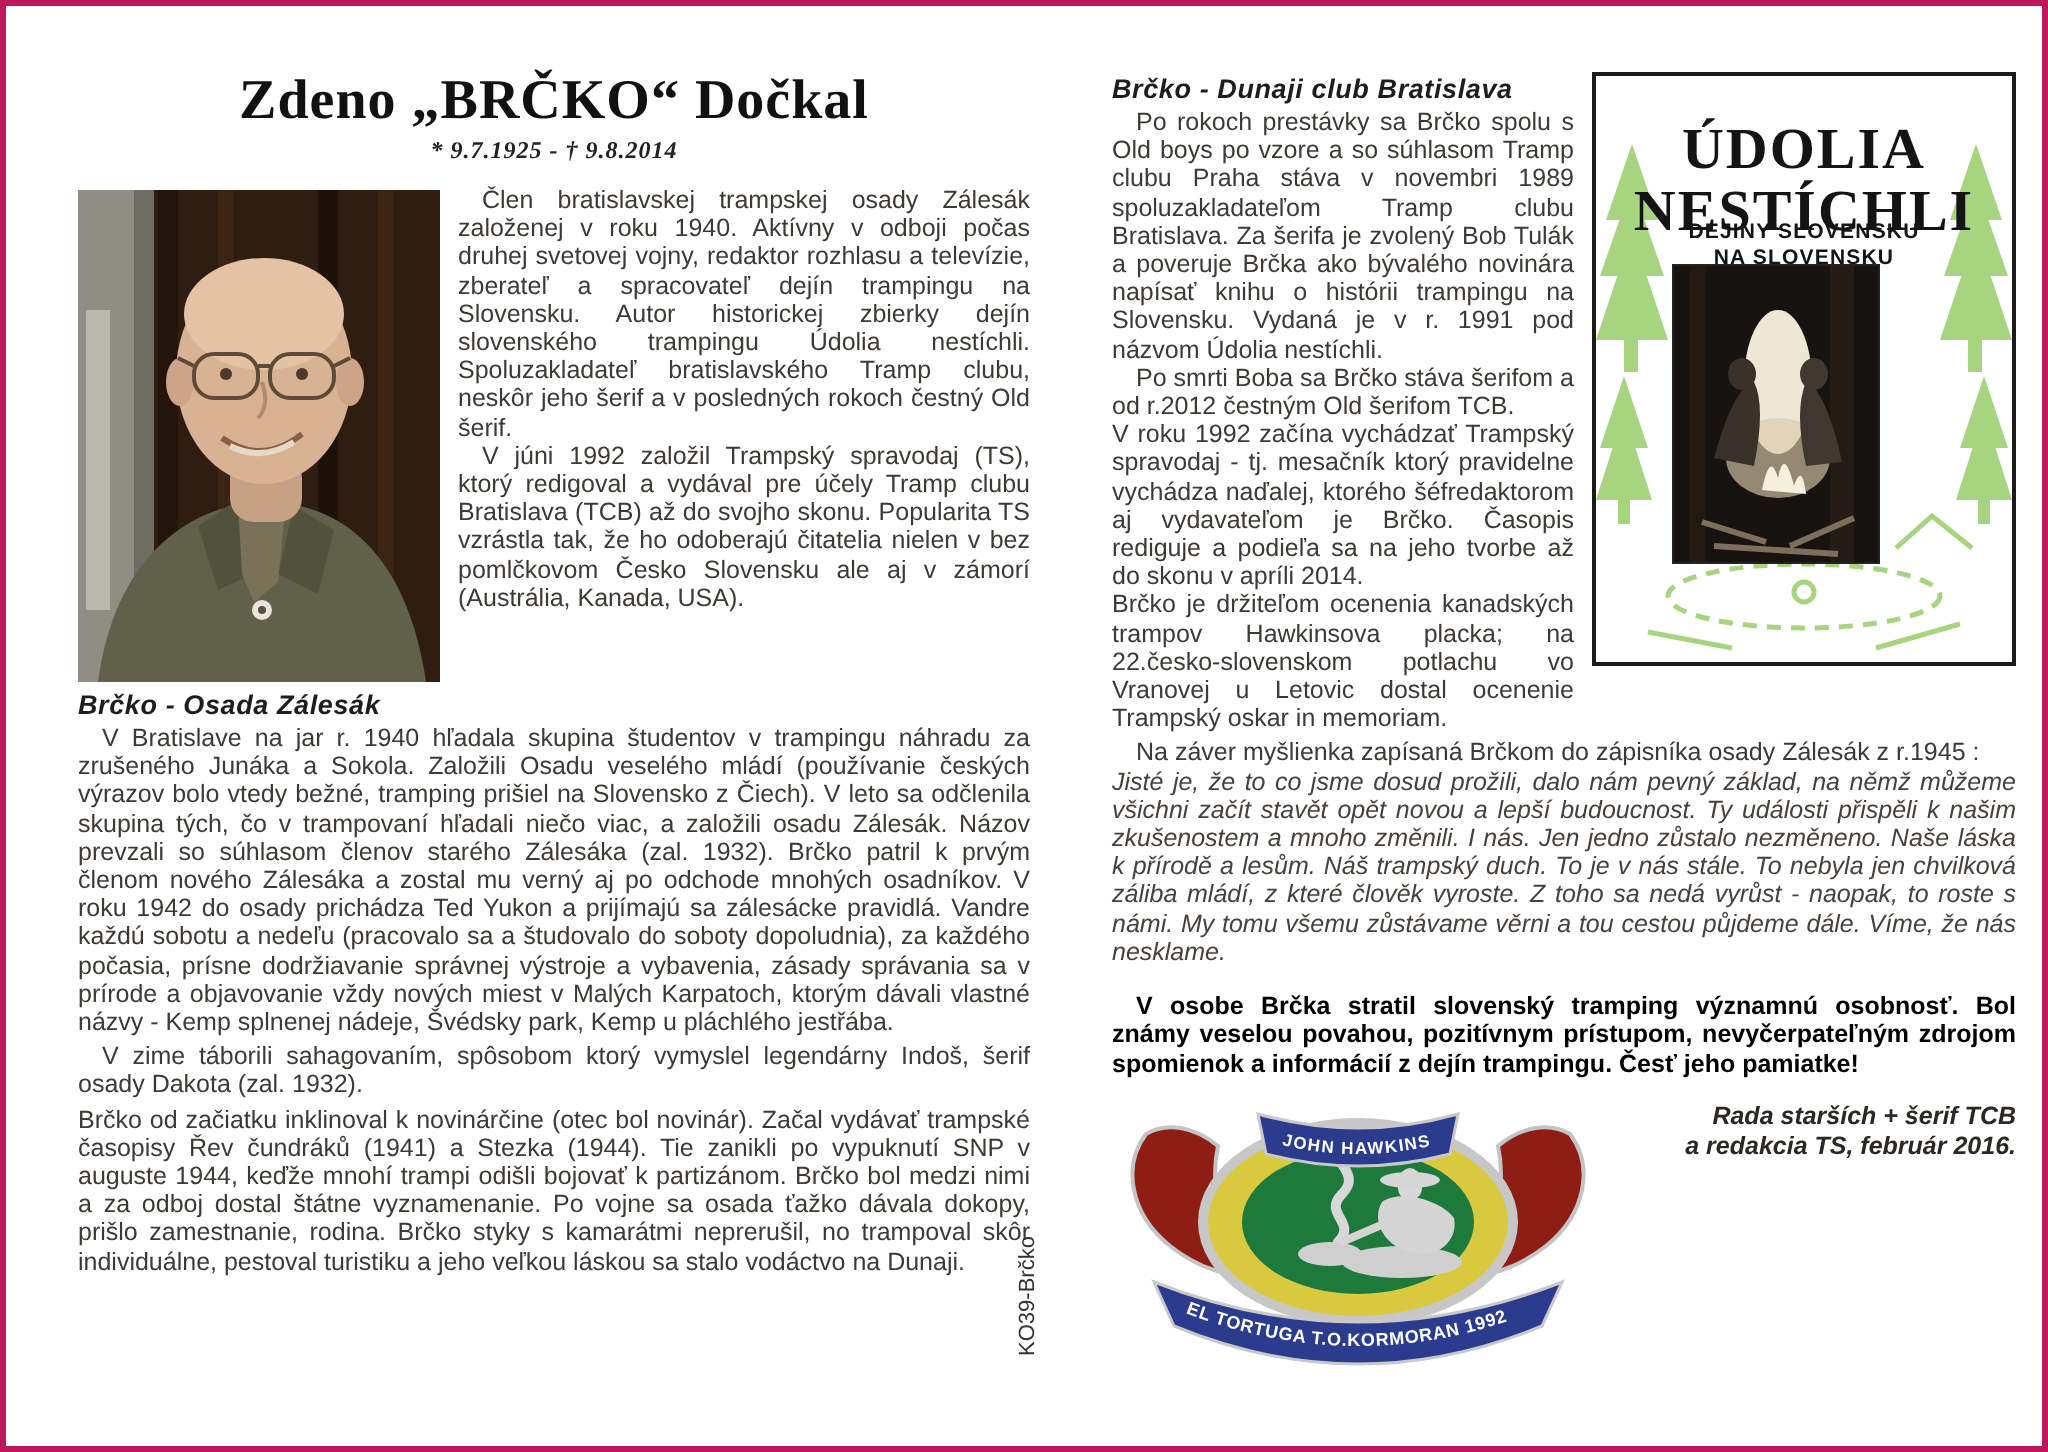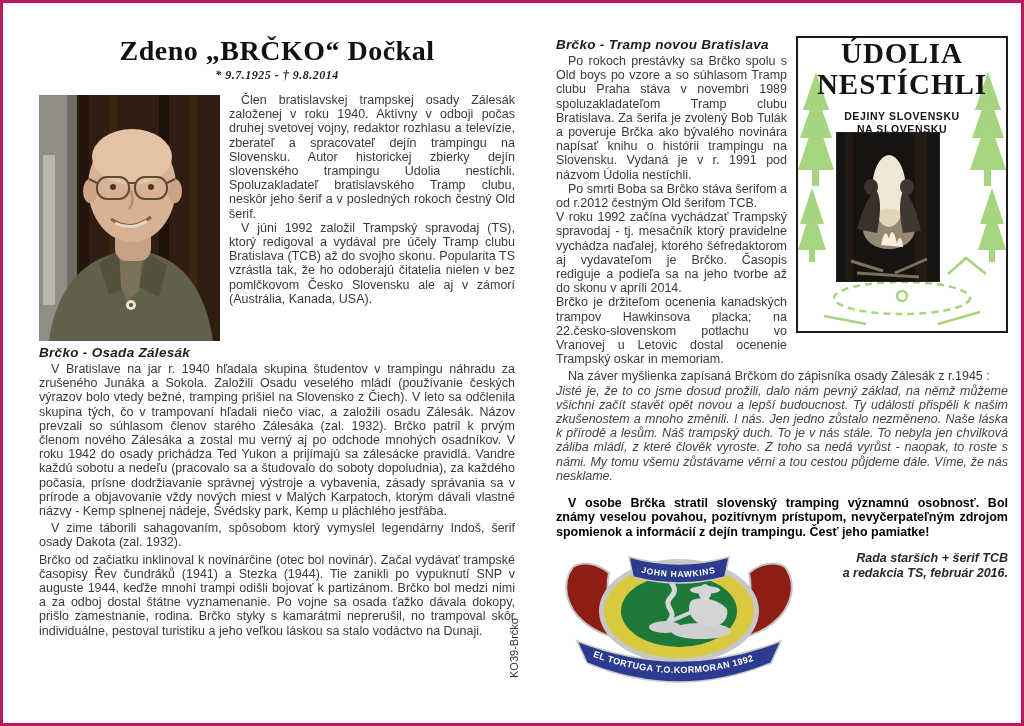--- a/index.html
+++ b/index.html
@@ -31,21 +31,21 @@
   }
   .gap-top{margin-top:3px !important;}
   
   .right-col{position:absolute;left:553px;top:28px;width:452px;}
   .book-cover{
     float:right;width:208px;height:293px;border:2px solid #1b1b1b;background:#fff;
     margin:5px 0 6px 9px;position:relative;overflow:hidden;
   }
   .cover-art{position:absolute;left:0;top:0;width:100%;height:100%;}
   .cover-title{
-    position:absolute;left:0;top:0;width:100%;text-align:center;
+    position:absolute;left:0;top:22px;width:100%;text-align:center;
     font-family:"Liberation Serif","DejaVu Serif",serif;font-weight:700;color:#141414;
     font-size:29px;line-height:31px;letter-spacing:1px;
   }
   .cover-sub{
     position:absolute;left:0;top:72px;width:100%;text-align:center;
     font-weight:700;font-size:10.5px;line-height:12.5px;color:#141414;letter-spacing:.6px;
   }
   .cover-photo{
     position:absolute;left:38px;top:94px;width:102px;height:148px;
     background:#171310;border:1px solid #222;
@@ -178,21 +178,21 @@
           <path d="M44,112 Q48,92 52,106 Q55,90 60,110 Q64,98 66,114 Z" fill="#f6efdd"></path>
           <path d="M20,96 Q30,60 40,58 Q46,70 40,100 Z" fill="#3a322a"></path>
           <ellipse cx="34" cy="54" rx="7" ry="8" fill="#3a322a"></ellipse>
           <path d="M84,98 Q76,62 66,58 Q60,72 66,100 Z" fill="#403830"></path>
           <ellipse cx="70" cy="54" rx="7" ry="8" fill="#403830"></ellipse>
           <path d="M14,128 L46,138 M58,140 L90,126 M20,140 L82,144" stroke="#7d6f5b" stroke-width="3" fill="none"></path>
         </svg>
       </div>
     </div>
 
-    <div class="sec-heading" style="clear:none;margin-top:6px;">Brčko - Tramp novou Bratislava</div>
+    <div class="sec-heading" style="clear:none;margin-top:6px;">Brčko - Dunaji club Bratislava</div>
     <div class="body-text">
       <p class="indent">Po rokoch prestávky sa Brčko spolu s Old boys po vzore a so súhlasom Tramp clubu Praha stáva v novembri 1989 spoluzakladateľom Tramp clubu Bratislava. Za šerifa je zvolený Bob Tulák a poveruje Brčka ako bývalého novinára napísať knihu o histórii trampingu na Slovensku. Vydaná je v r. 1991 pod názvom Údolia nestíchli.</p>
       <p class="indent">Po smrti Boba sa Brčko stáva šerifom a od r.2012 čestným Old šerifom TCB.</p>
       <p>V roku 1992 začína vychádzať Trampský spravodaj - tj. mesačník ktorý pravidelne vychádza naďalej, ktorého šéfredaktorom aj vydavateľom je Brčko. Časopis rediguje a podieľa sa na jeho tvorbe až do skonu v apríli 2014.</p>
       <p>Brčko je držiteľom ocenenia kanadských trampov Hawkinsova placka; na 22.česko-slovenskom potlachu vo Vranovej u Letovic dostal ocenenie Trampský oskar in memoriam.</p>
       <p class="indent gap-top">Na záver myšlienka zapísaná Brčkom do zápisníka osady Zálesák z r.1945 :</p>
       <p class="quote">Jisté je, že to co jsme dosud prožili, dalo nám pevný základ, na němž můžeme všichni začít stavět opět novou a lepší budoucnost. Ty události přispěli k našim zkušenostem a mnoho změnili. I nás. Jen jedno zůstalo nezměneno. Naše láska k přírodě a lesům. Náš trampský duch. To je v nás stále. To nebyla jen chvilková záliba mládí, z které člověk vyroste. Z toho sa nedá vyrůst - naopak, to roste s námi. My tomu všemu zůstávame věrni a tou cestou půjdeme dále. Víme, že nás nesklame.</p>
       <p class="indent tribute">V osobe Brčka stratil slovenský tramping významnú osobnosť. Bol známy veselou povahou, pozitívnym prístupom, nevyčerpateľným zdrojom spomienok a informácií z dejín trampingu. Česť jeho pamiatke!</p>
       <div class="signature">
         <div>Rada starších + šerif TCB</div>

